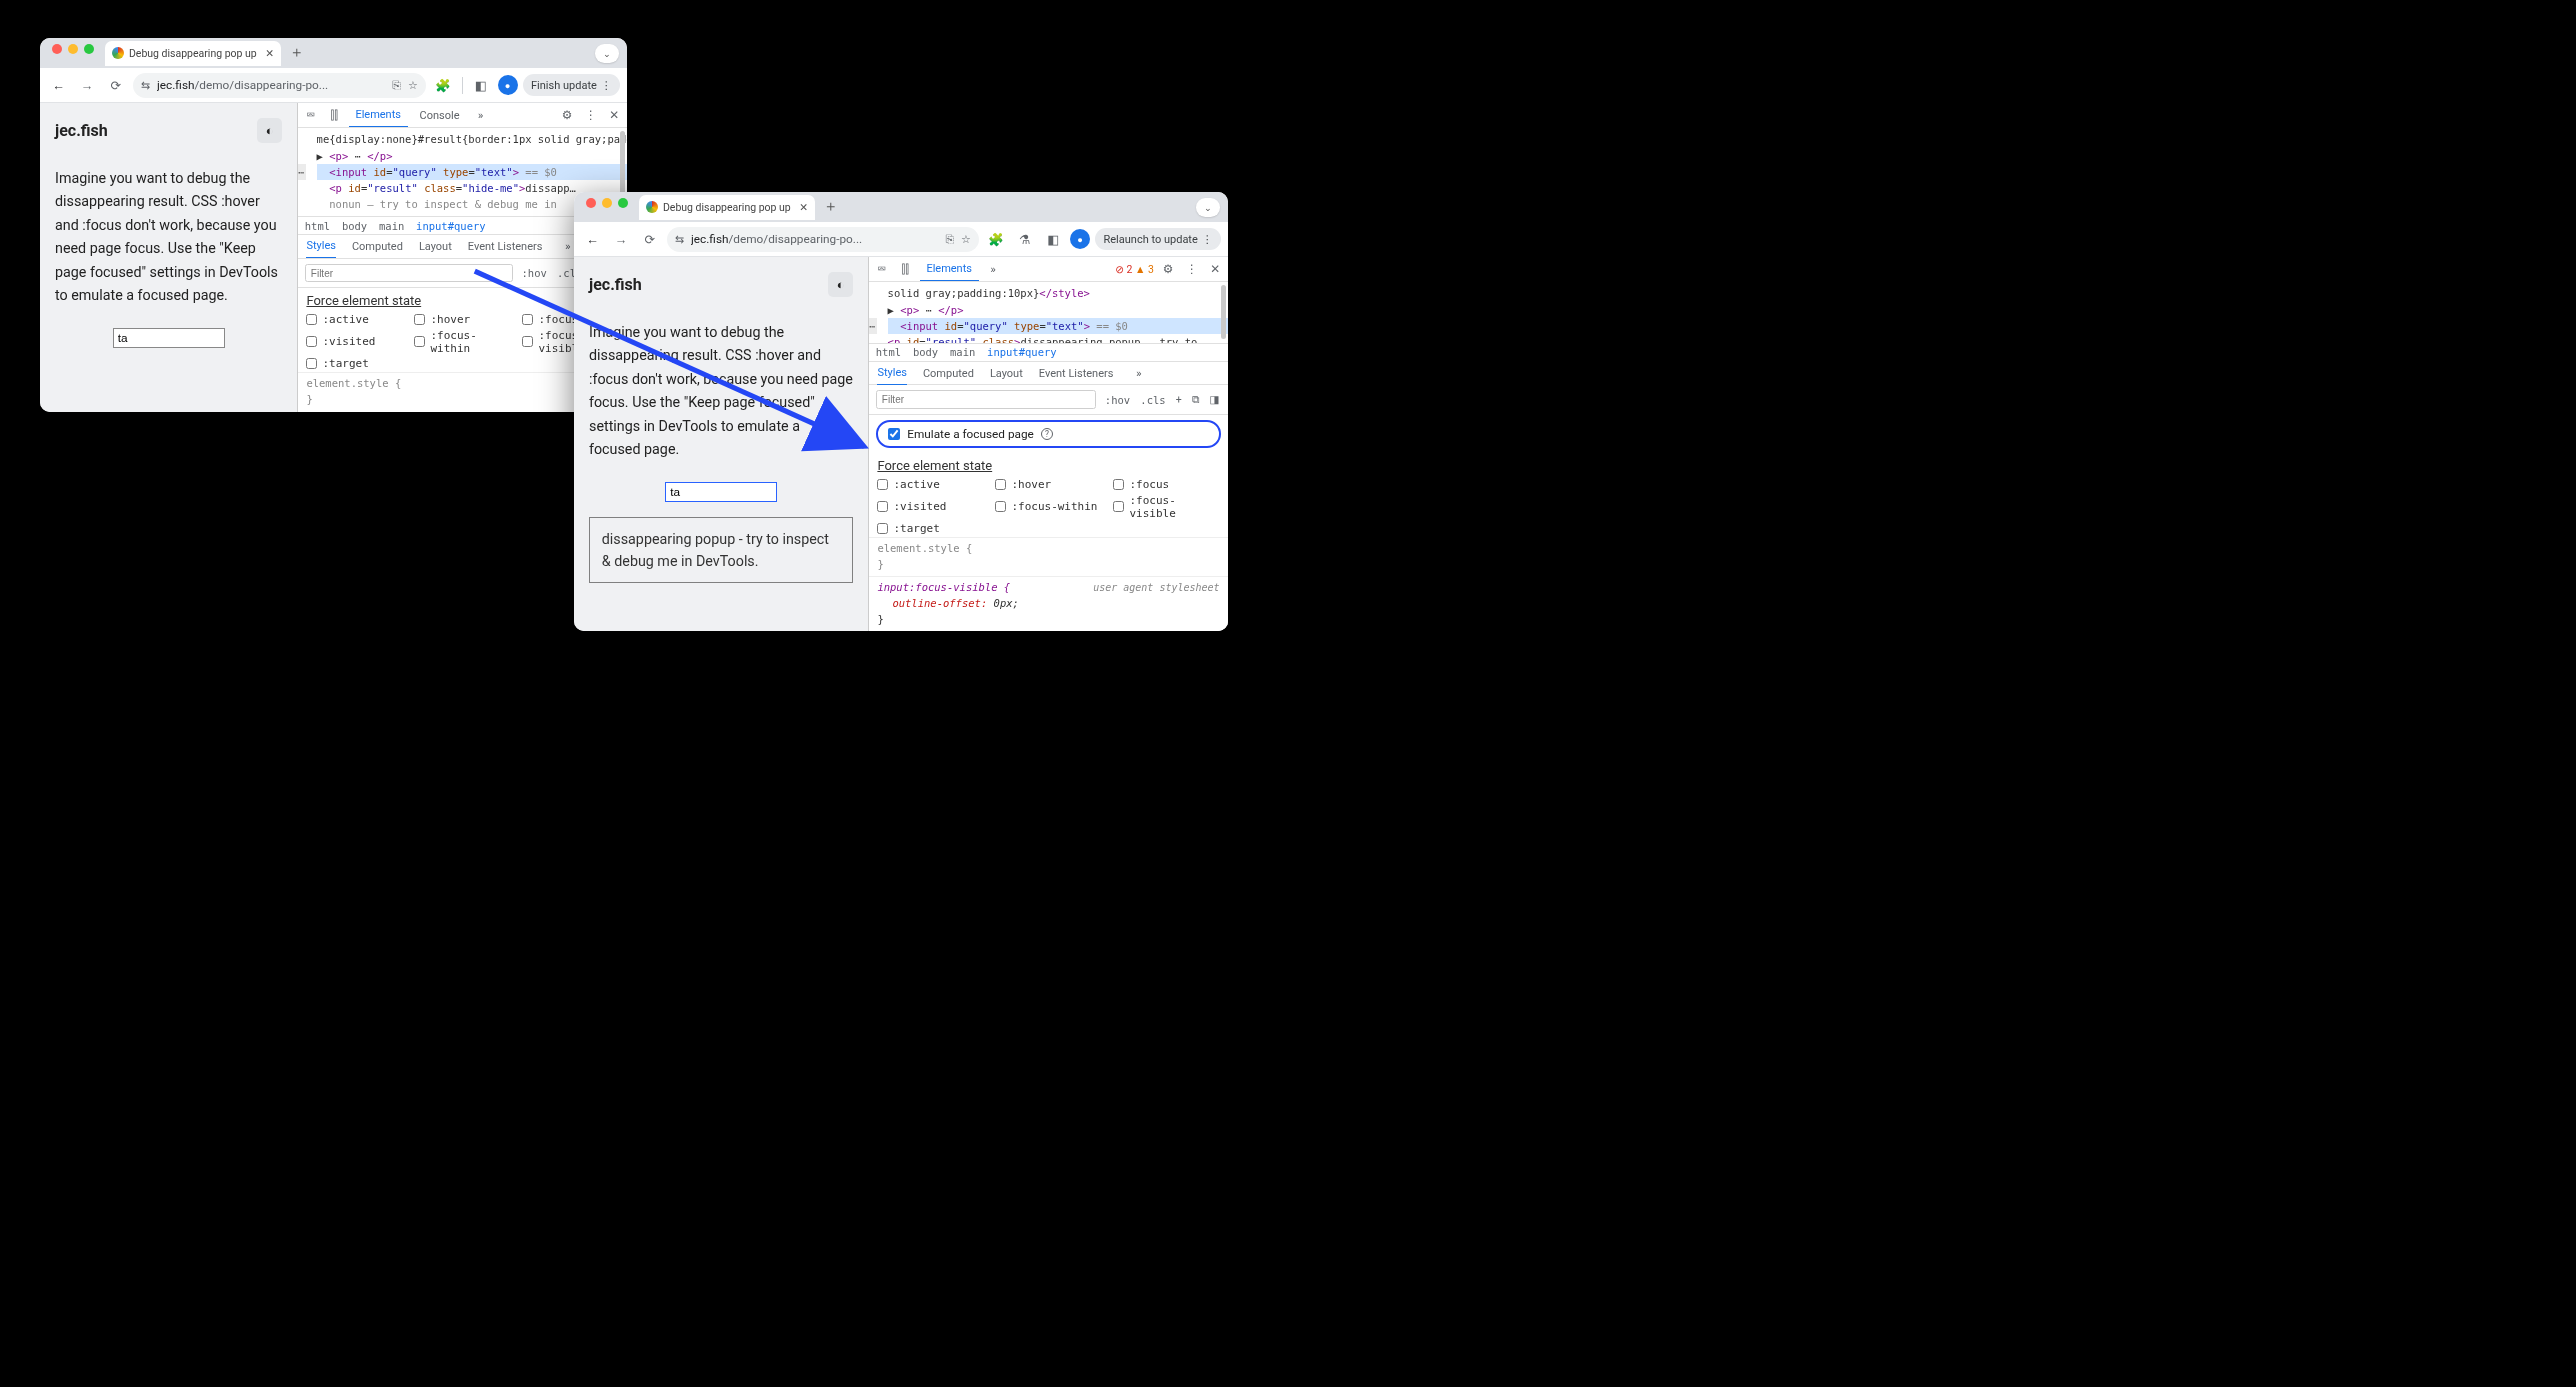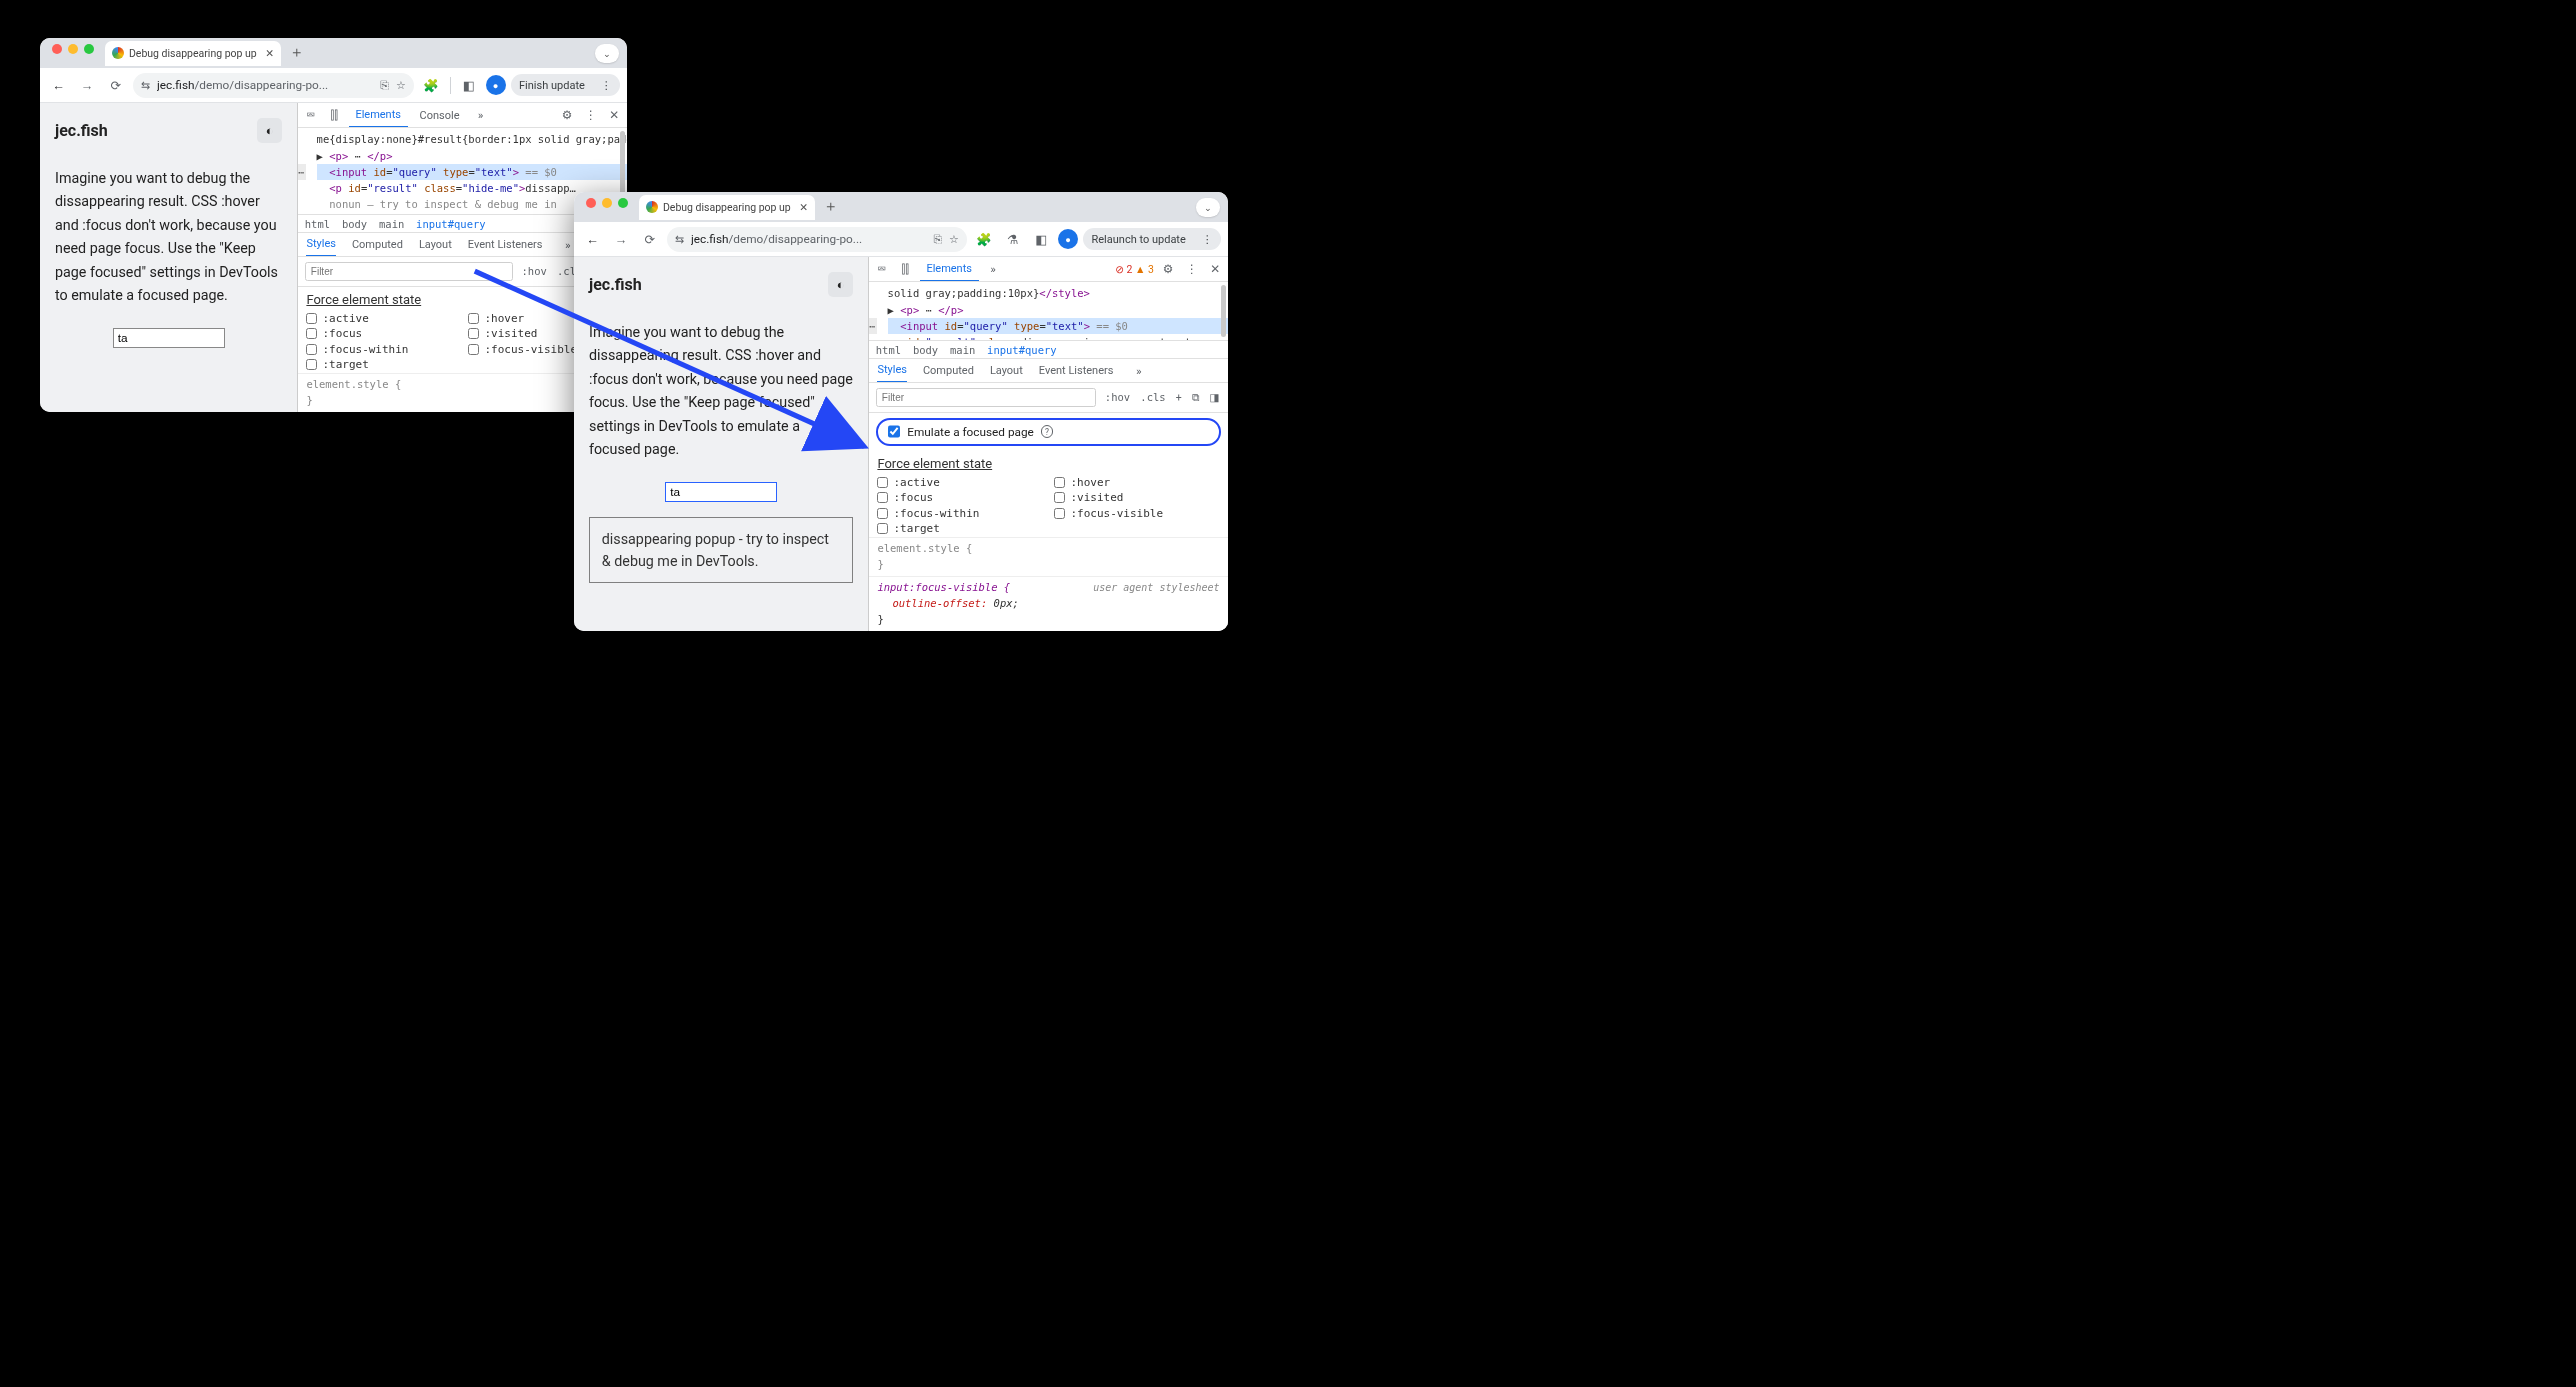--- a/index.html
+++ b/index.html
@@ -87,21 +87,21 @@
     color: #5f6368; font-size: 11.8px;
     min-width: 0;
   }
   .omnibox .url { color: #202124; white-space: nowrap; overflow: hidden; text-overflow: ellipsis; flex: 1; }
   .omnibox .url .rest { color: #5f6368; }
   .omnibox .ctl { font-size: 11px; color: #5f6368; flex: none; }
   .sep { width: 0.8px; height: 17px; background: #d0d3d7; margin: 0 1.7px; }
   .avatar { width: 20px; height: 20px; border-radius: 50%; background: #1a73e8; display:flex;align-items:center;justify-content:center;color:#fff;font-size:9.3px;}
   .upd-pill {
     background: #e8eaed; border-radius: 13.5px; padding: 4.2px 8.4px;
-    color: #3c4043; font-size: 11px; display: flex; align-items: center; gap: 16px;
+    color: #3c4043; font-size: 11px; display: flex; align-items: center; gap: 4px;
   }
 
   .content {
     flex: 1; display: flex; min-height: 0;
     background: #f0f1f3;
   }
   .page {
     flex: 0 0 auto;
     padding: 15px 15px;
     overflow: auto;
@@ -193,21 +193,21 @@
     border: 2.5px solid #2447f5; border-radius: 15px;
     padding: 5px 10px; margin: 5px 6.8px;
     display: flex; align-items: center; gap: 6.8px;
     font-size: 11.8px; color: #222;
   }
   .emulate-box input { accent-color: #1a73e8; width: 12.7px; height: 12.7px; }
   .qmark { border: 1.2px solid #5f6368; border-radius: 50%; width: 12.7px; height: 12.7px; font-size: 8.4px; display:flex;align-items:center;justify-content:center;color:#5f6368;}
 
   .force-state { padding: 5px 8.4px 1.7px; }
   .force-state h4 { font-size: 13px; font-weight: 400; color: #333; margin-bottom: 5px; text-decoration: underline; }
-  .state-grid { display: grid; grid-template-columns: 1fr 1fr; gap: 2.5px 11.8px; }
+  .state-grid { display: grid; grid-template-columns: 1fr 1fr 1fr; gap: 2.5px 11.8px; }
   .state-grid label { display: flex; align-items: center; gap: 5px; font-size: 11px; color: #333; }
   .state-grid input { width: 11px; height: 11px; }
 
   .css-block {
     border-top: 0.8px solid #eee;
     padding: 3.4px 8.4px; line-height: 1.5; color: #333;
   }
   .css-sel { color: #881391; }
   .css-ital { color: #c41a16; font-style: italic; }
   .ua-note { float: right; color: #888; font-style: italic; font-size: 10px; }

